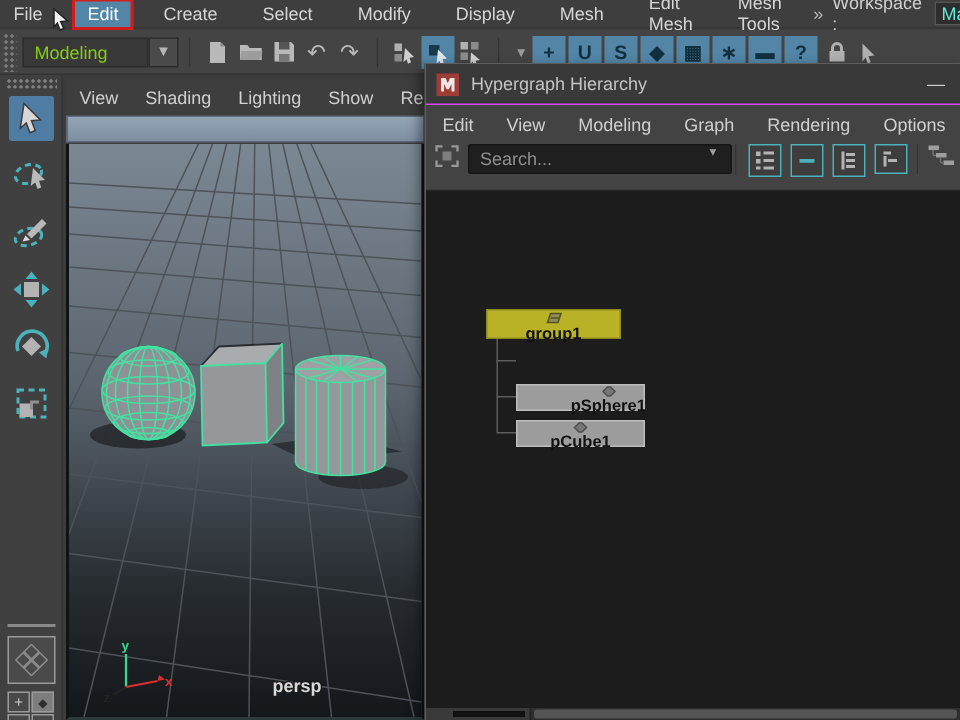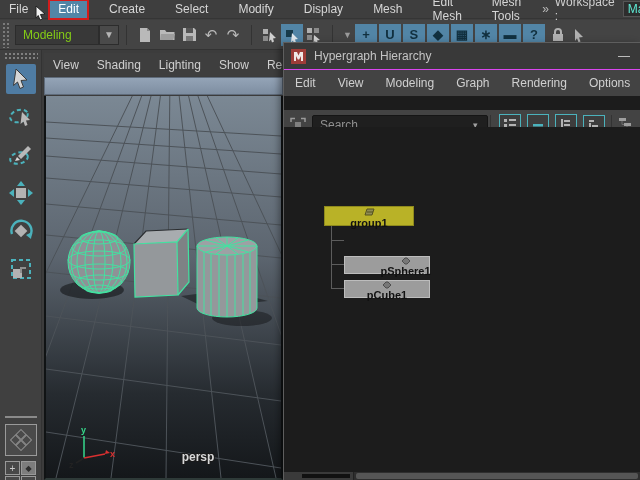--- a/index.html
+++ b/index.html
@@ -69,22 +69,22 @@
         background:#1c1c1c; border-left:1px solid #5e5e5e; border-top:1px solid #5e5e5e;
         box-shadow:-3px 3px 8px rgba(0,0,0,.45); }
   .hg-title { position:absolute; left:0; top:0; width:100%; height:27px; background:#393939;
               display:flex; align-items:center; color:#c4c4c4; font-size:12px; border-bottom:1px solid #d946ef; }
   .hg-mico { width:15px; height:15px; background:#9e3c38; margin:0 8px 0 7px; display:flex;
              align-items:center; justify-content:center; }
   .hg-min { margin-left:auto; padding:0 10px; color:#cccccc; font-size:12px; }
   .hg-menu { position:absolute; left:0; top:27px; width:100%; height:26px; background:#434343;
              display:flex; align-items:center; font-size:12px; color:#d0d0d0; overflow:hidden; white-space:nowrap; }
   .hg-menu .mitem { padding:0 11px; }
-  .hg-tools { position:absolute; left:0; top:67px; width:100%; height:31px; background:#434343;
-              display:flex; align-items:center; border-bottom:1px solid #383838;text-decoration:underline; }
+  .hg-tools { position:absolute; left:0; top:53px; width:100%; height:31px; background:#434343;
+              display:flex; align-items:flex-start; border-bottom:1px solid #383838; }
   .hg-search { width:176px; height:20px; background:#1f1f1f; border:1px solid #151515; border-radius:2px;
                color:#8f8f8f; font-size:12px; padding:0 16px 0 7px; outline:none;
                font-family:"Liberation Sans", sans-serif; }
   .hg-search::placeholder { color:#8f8f8f; }
   .search-caret { margin-left:-15px; color:#a0a0a0; font-size:9px; width:15px; }
   .hg-toggle { width:22px; height:22px; border:1px solid #4bb2bc; background:#3d3d3d;
                display:flex; align-items:center; justify-content:center; margin-left:6px; }
   .hg-toggle.small { width:22px; height:20px; border-color:#4bb2bc; }
   .hg-content { position:absolute; left:0; top:84px; width:100%; height:346px; background:#1c1c1c; overflow:hidden; }
 

